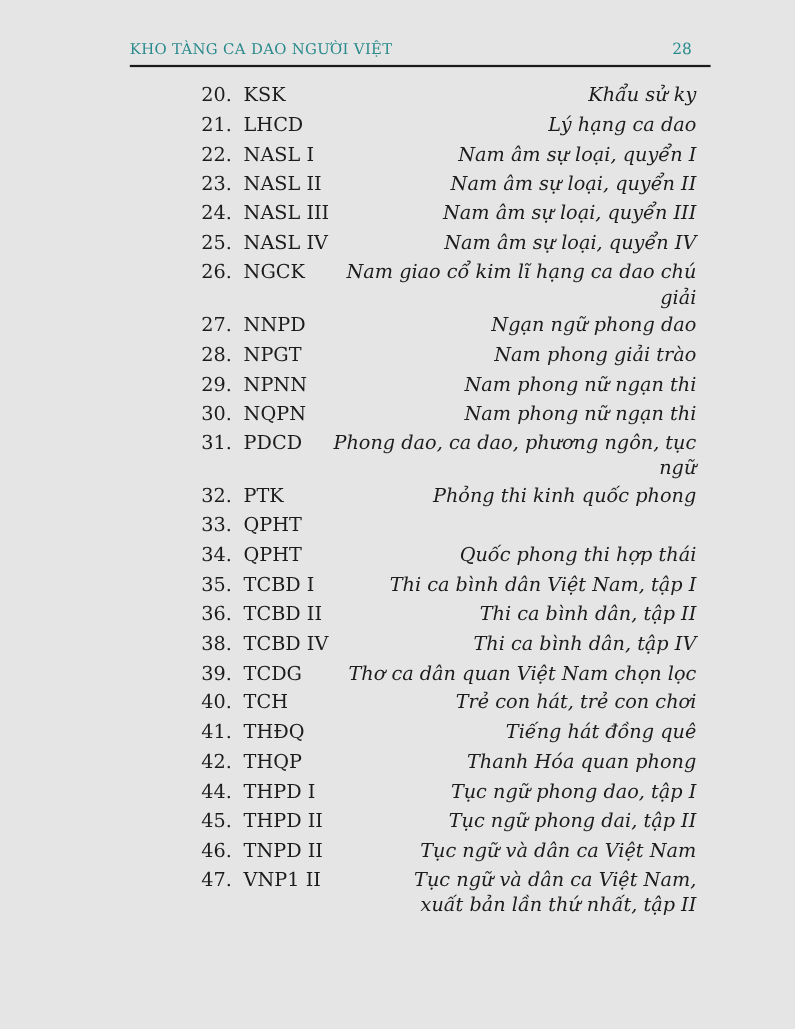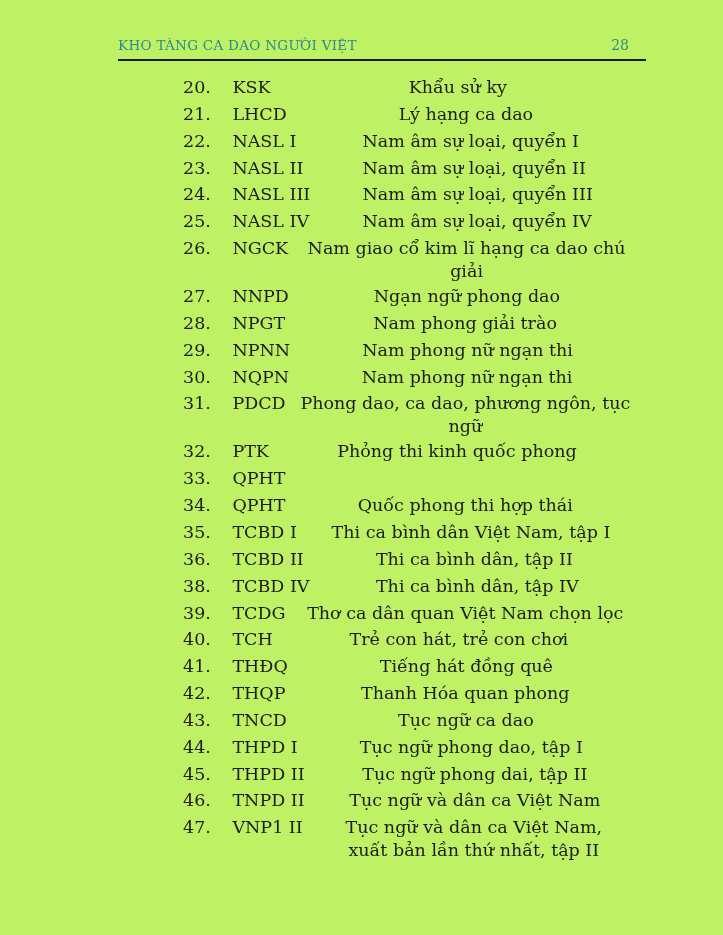--- a/index.html
+++ b/index.html
@@ -4,21 +4,21 @@
 <style>
   html, body {
     margin: 0;
     padding: 0;
     background: #ffffff;
   }
   .page {
     position: relative;
     width: 723px;
     height: 935px;
-    background: #bef264;
+    background: #e5e5e5;
     font-family: "DejaVu Serif", "Liberation Serif", serif;
     color: #1c1c1c;
     overflow: hidden;
   }
   
   .running-header {
     position: absolute;
     left: 118px;
     top: 37px;
     width: 528px;
@@ -57,28 +57,29 @@
   }
   .abbr-row .left-cell {
     white-space: nowrap;
     flex-shrink: 0;
   }
   .abbr-row .item-num {
     display: inline;
   }
   .abbr-row .item-abbr {
     display: inline;
-    margin-left: 16px;
+    margin-left: 5px;
   }
   .abbr-row .item-title {
     flex: 1;
-    text-align: center;
+    text-align: right;
     white-space: pre-line;
     line-height: 23px;
     margin-left: 12px;
+    font-style: italic;
   }
 </style>
 </head>
 <body>
 
 <div class="page">
 
   <div class="running-header">
     <span class="book-title">KHO TÀNG CA DAO NGƯỜI VIỆT</span>
     <span class="page-number">28</span>
@@ -254,27 +255,20 @@
   </div>
 
   <div class="abbr-row">
     <span class="left-cell">
       <span class="item-num">42.</span>
       <span class="item-abbr">THQP</span>
     </span>
     <span class="item-title">Thanh Hóa quan phong</span>
   </div>
 
-  <div class="abbr-row">
-    <span class="left-cell">
-      <span class="item-num">43.</span>
-      <span class="item-abbr">TNCD</span>
-    </span>
-    <span class="item-title">Tục ngữ ca dao</span>
-  </div>
 
   <div class="abbr-row">
     <span class="left-cell">
       <span class="item-num">44.</span>
       <span class="item-abbr">THPD I</span>
     </span>
     <span class="item-title">Tục ngữ phong dao, tập I</span>
   </div>
 
   <div class="abbr-row">

